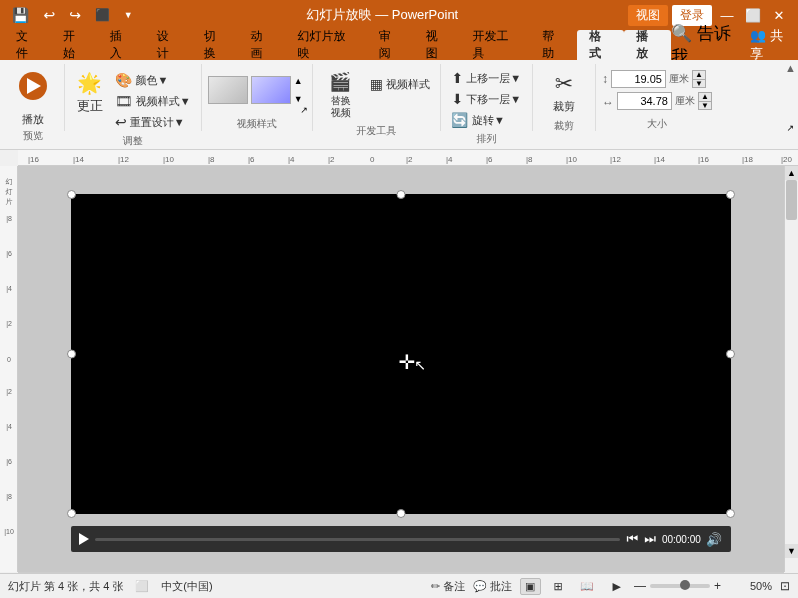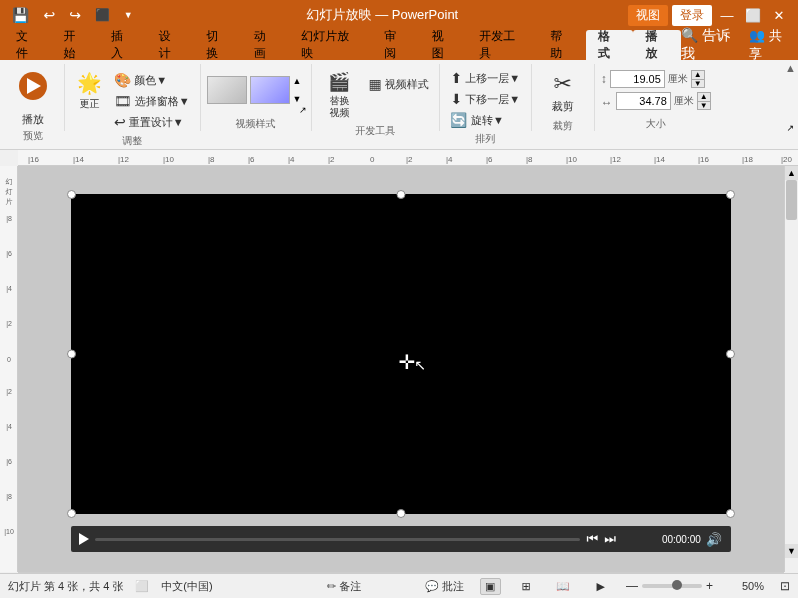--- a/index.html
+++ b/index.html
@@ -81,21 +81,21 @@
       position: relative;
     }
 
     
     #status-bar {
       position: absolute; bottom: 0; left: 0; right: 0; height: 25px;
       background: #f0f0f0; border-top: 1px solid #ccc;
       display: flex; align-items: center; padding: 0 8px; gap: 12px;
       font-size: 11px; color: #333;
     }
-    #status-bar-right { margin-left: auto; display: flex; align-items: center; gap: 16px; }
+    #status-bar-right { margin-left: auto; display: flex; align-items: center; gap: 8px; }
     .view-btn { padding: 1px 4px; cursor: pointer; border: 1px solid transparent; border-radius: 2px; }
     .view-btn.active { border-color: #bbb; background: #e0e0e0; }
     .zoom-slider { width: 60px; height: 4px; background: #ccc; border-radius: 2px; position: relative; display: inline-block; vertical-align: middle; }
     .zoom-thumb { position: absolute; top: -4px; right: 20px; width: 10px; height: 10px; background: #666; border-radius: 50%; cursor: pointer; }
 
     
     #ribbon-collapse {
       position: absolute; right: 2px; top: 2px; cursor: pointer;
       font-size: 11px; color: #666;
     }
@@ -133,21 +133,21 @@
   <div class="tab-item">切换</div>
   <div class="tab-item">动画</div>
   <div class="tab-item">幻灯片放映</div>
   <div class="tab-item">审阅</div>
   <div class="tab-item">视图</div>
   <div class="tab-item">开发工具</div>
   <div class="tab-item">帮助</div>
   <div class="tab-item active" style="background:#f3f3f3;color:#333;font-weight:bold;">格式</div>
   <div class="tab-item active" style="background:#f3f3f3;color:#333;font-weight:bold;">播放</div>
   <div style="margin-left:auto;display:flex;align-items:center;gap:6px;">
-    <span style="color:#ffffff;font-size:14px;cursor:pointer;">🔍 告诉我</span>
+    <span style="color:#000000;font-size:17px;cursor:pointer;">🔍 告诉我</span>
     <span style="color:white;font-size:13px;cursor:pointer;">👥 共享</span>
   </div>
 </div>
 
 <div id="ribbon" style="position:relative;display:flex;align-items:stretch;background:#f3f3f3;border-bottom:1px solid #d0d0d0;height:90px;padding:4px 6px 18px 4px;">
 
   <div class="ribbon-group" style="min-width:56px;">
     <div class="ribbon-group-content" style="flex-direction:column;">
       <div class="ribbon-btn ribbon-btn-large" style="flex-direction:row;gap:4px;padding:8px 4px;">
         <div style="width:28px;height:28px;background:#c55a11;border-radius:50%;display:flex;align-items:center;justify-content:center;">
@@ -158,30 +158,30 @@
     </div>
     <div class="ribbon-group-label">预览</div>
   </div>
 
   <div class="ribbon-group" style="min-width:100px;">
     <div class="ribbon-group-content" style="flex-direction:column;gap:1px;align-items:flex-start;width:100%;padding-top:4px;">
 
       <div style="display:flex;gap:2px;align-items:flex-start;">
         <div class="ribbon-btn" style="flex-direction:column;min-width:36px;">
           <div style="font-size:20px;">🌟</div>
-          <div style="font-size:10px;">更正</div>
+          <div style="font-size:13px;">更正</div>
         </div>
         <div class="ribbon-col" style="gap:1px;padding-top:2px;">
           <div class="ribbon-btn-small">
             <span class="s-icon">🎨</span>
             <span>颜色▼</span>
           </div>
           <div class="ribbon-btn-small">
             <span class="s-icon">🎞</span>
-            <span>选择窗格▼</span>
+            <span>视频样式▼</span>
           </div>
           <div class="ribbon-btn-small">
             <span class="s-icon">↩</span>
             <span>重置设计▼</span>
           </div>
         </div>
       </div>
     </div>
     <div class="ribbon-group-label">调整</div>
   </div>
@@ -353,21 +353,21 @@
         <div style="cursor:pointer;">
           <div style="width:0;height:0;border-top:6px solid transparent;border-bottom:6px solid transparent;border-left:10px solid white;"></div>
         </div>
 
         <div style="flex:1;height:3px;background:#555;border-radius:2px;"></div>
 
         <div style="color:white;font-size:13px;cursor:pointer;">⏮</div>
 
         <div style="color:white;font-size:13px;cursor:pointer;">⏭</div>
 
-        <div style="color:white;font-size:10px;white-space:nowrap;margin-left:40px;">00:00:00</div>
+        <div style="color:white;font-size:10px;white-space:nowrap;">00:00:00</div>
 
         <div style="color:white;font-size:13px;cursor:pointer;">🔊</div>
       </div>
     </div>
   </div>
 
   <div style="width:14px;background:#f0f0f0;border-left:1px solid #ccc;position:relative;flex-shrink:0;">
     <div style="position:absolute;top:0;left:0;right:0;height:14px;background:#e0e0e0;display:flex;align-items:center;justify-content:center;cursor:pointer;font-size:9px;">▲</div>
     <div style="position:absolute;top:14px;left:1px;right:1px;height:40px;background:#c0c0c0;border-radius:2px;cursor:pointer;"></div>
     <div style="position:absolute;bottom:14px;left:0;right:0;height:14px;background:#e0e0e0;display:flex;align-items:center;justify-content:center;cursor:pointer;font-size:9px;">▼</div>
@@ -385,21 +385,21 @@
 <div id="status-bar">
   <span>幻灯片 第 4 张，共 4 张</span>
   <span style="font-size:11px;cursor:pointer;">⬜</span>
   <span style="cursor:pointer;">中文(中国)</span>
 
   <div id="status-bar-right">
     <span style="font-size:11px;cursor:pointer;">
       <span style="font-size:11px;">✏</span>
       <span>备注</span>
     </span>
-    <span style="font-size:11px;cursor:pointer;margin-left:48px;">
+    <span style="font-size:11px;cursor:pointer;">
       <span style="font-size:11px;">💬</span>
       <span>批注</span>
     </span>
 
     <div class="view-btn active">▣</div>
     <div class="view-btn">⊞</div>
     <div class="view-btn">📖</div>
     <div class="view-btn">▶</div>
 
     <div style="display:flex;align-items:center;gap:4px;">

